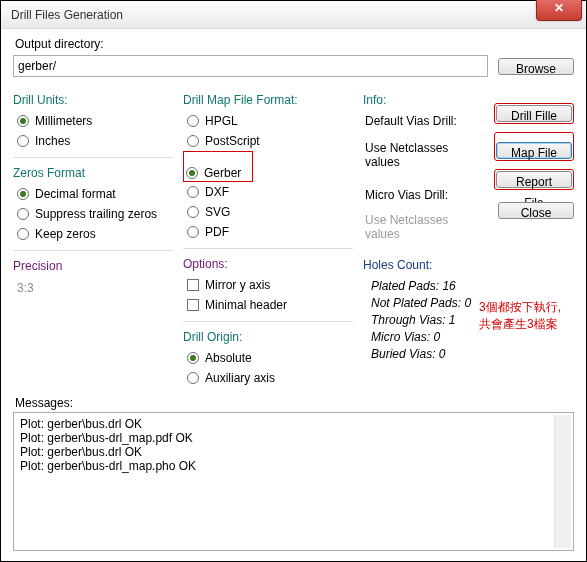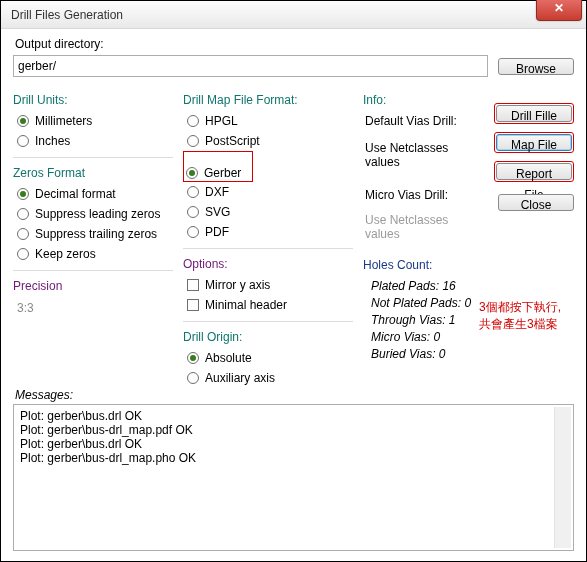--- a/index.html
+++ b/index.html
@@ -7,42 +7,42 @@
   .window { width:587px; height:562px; border:1px solid #000; background:#fff; position:relative; display:flex; flex-direction:column; }
   .titlebar { height:28px; background:linear-gradient(to bottom,#fdfdfd,#e9e9e9); display:flex; align-items:center; padding-left:10px; border-bottom:1px solid #d8d8d8; position:relative; }
   .titlebar .title { color:#333; }
   .closebtn { position:absolute; right:4px; top:-2px; width:46px; height:22px; background:linear-gradient(to bottom,#e46e67,#c83c30); border:1px solid #8a2c24; border-top:none; border-radius:0 0 4px 4px; color:#fff; text-align:center; line-height:18px; font-weight:bold; font-size:13px; cursor:pointer; box-shadow:0 0 2px rgba(0,0,0,.3); }
   .body { flex:1; padding:8px 12px 10px 12px; display:flex; flex-direction:column; overflow:hidden; }
   .row-output { margin-bottom:6px; }
   .row-output .label { margin:0 0 4px 2px; }
   .row-output .line { display:flex; gap:10px; align-items:center; }
   .textbox { flex:1; height:22px; border:1px solid #abadb3; background:#fff; padding:2px 4px; line-height:16px; }
   .btn { height:17px; min-width:76px; padding:0 10px; border:1px solid #8a8a8a; background:linear-gradient(to bottom,#f7f7f7,#e3e3e3); border-radius:3px; cursor:pointer; text-align:center; line-height:21px; }
-  .btn.focus { border:1px solid #3c7fb1; box-shadow:0 0 0 1px #a6d1ec inset; }
+  .btn.focus { border:1px solid #3c7fb1; box-shadow:0 0 0 1px #a6d1ec inset;margin-top:8px; }
   .columns { display:flex; gap:10px; margin-top:4px; flex:0 0 auto; }
   .col { display:flex; flex-direction:column; }
   .col.units { width:160px; }
   .col.format { width:170px; }
   .col.info { width:115px; }
   .col.buttons { flex:1; align-items:flex-end; gap:8px; padding-top:16px; }
   .group-title { color:#0f766e; margin:6px 0 4px 0; }
   .group-title.black { color:#701a75; }
   .radio, .check { display:flex; align-items:center; gap:6px; margin:3px 0 3px 4px; cursor:pointer; }
   .radio .dot { width:12px; height:12px; border:1px solid #6f6f6f; border-radius:50%; display:inline-flex; align-items:center; justify-content:center; background:#fdfdfd; flex-shrink:0;}
   .radio.selected .dot::after { content:""; width:6px; height:6px; background:#3a7b1f; border-radius:50%; display:block; }
   .check .box { width:12px; height:12px; border:1px solid #6f6f6f; background:#fdfdfd; flex-shrink:0;}
   .info-line { margin:3px 0 3px 2px; }
   .info-line.disabled { color:#9a9a9a; }
   .holes-title { color:#1a3b86; margin-top:14px; }
   .holes-list div { margin:3px 0 3px 8px;font-style:italic; }
   .sidebtn { width:76px; }
   .red-box { border:1px solid #d40000; border-radius:3px; padding:1px; }
   .red-annot { position:absolute; color:#d40000; font-size:12px; line-height:17px; }
   .gerber-red { border:1px solid #d40000; padding:13px 4px 0 2px; width:70px; }
-  .messages-label { margin:0 0 2px 2px;font-style:italic; }
+  .messages-label { margin:8px 0 2px 2px; }
   .messages { border:1px solid #abadb3; background:#fff; flex:1; padding:4px 6px; overflow:auto; position:relative; }
   .messages .line { white-space:pre; }
   .scroll-hint { position:absolute; right:2px; top:2px; bottom:2px; width:17px; background:#f0f0f0; border-left:1px solid #e3e3e3;}
   .disabled-text { color:#8a8a8a; }
   .sep { height:1px; background:#dcdcdc; margin:6px 0 2px 0; width:100%; }
 </style>
 </head>
 <body>
 
 <div class="window">
@@ -78,24 +78,20 @@
           </label>
 
         <div class="sep"></div>
         <div class="group-title">Zeros Format</div>
         <label class="radio selected">
             <span class="dot"></span>
             <span>Decimal format</span>
           </label>
         <label class="radio">
             <span class="dot"></span>
-            <span>Suppress leading zeros</span>
-          </label>
-        <label class="radio">
-            <span class="dot"></span>
             <span>Suppress trailing zeros</span>
           </label>
         <label class="radio">
             <span class="dot"></span>
             <span>Keep zeros</span>
           </label>
 
         <div class="sep"></div>
         <div class="group-title black">Precision</div>
         <div class="disabled-text" style="margin:4px 0 0 4px">3:3</div>

